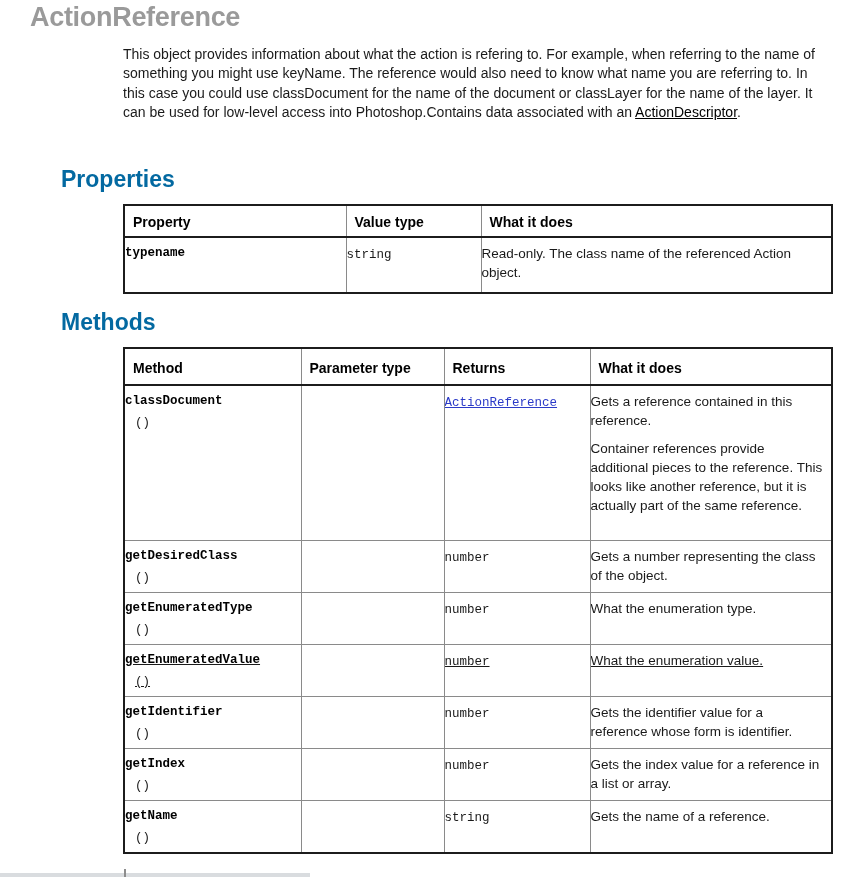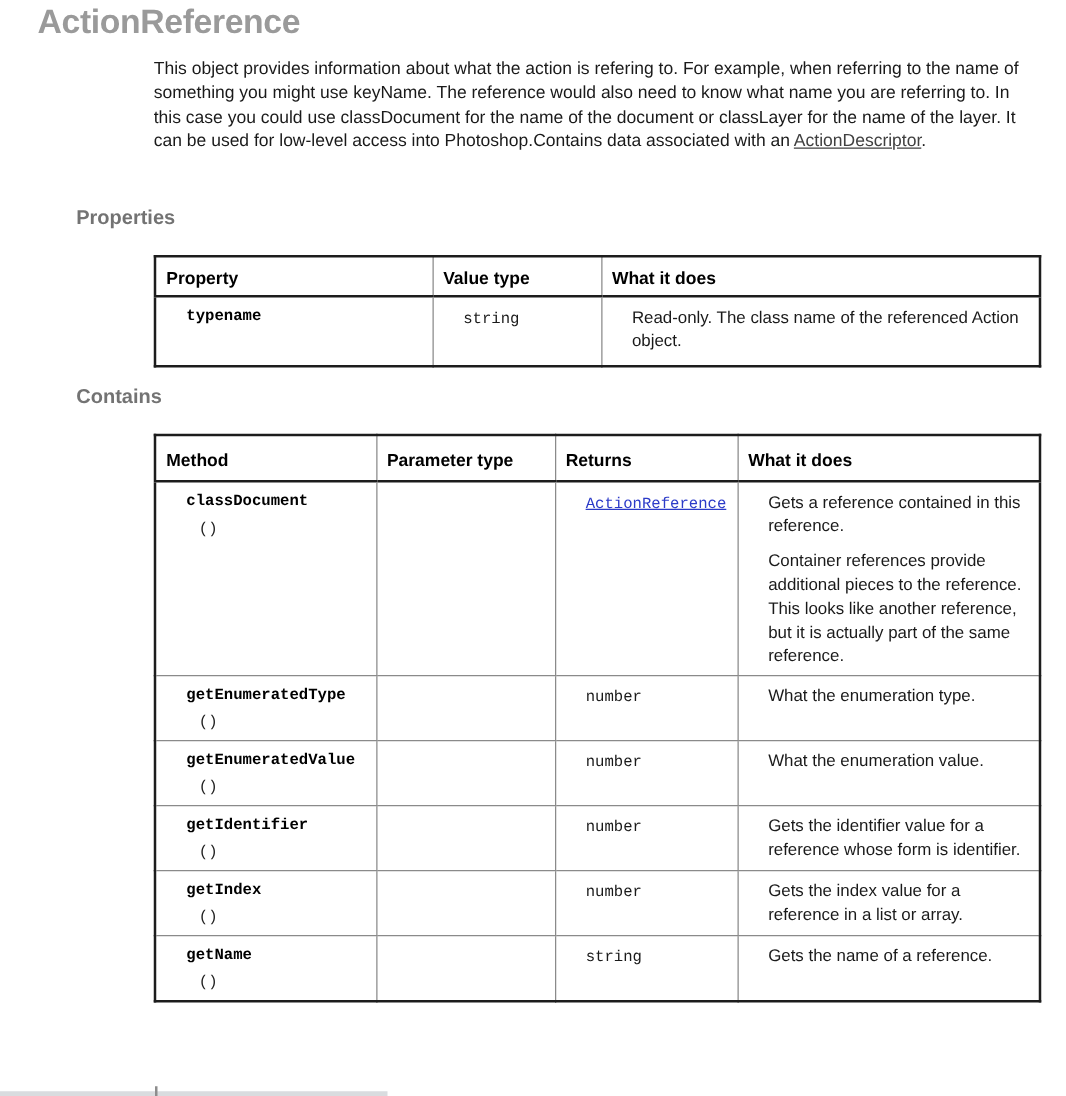--- a/index.html
+++ b/index.html
@@ -29,31 +29,31 @@
     position: absolute;
     top: 45px;
     left: 123px;
     width: 707px;
     margin: 0;
     font-size: 14px;
     line-height: 19.4px;
     color: #1a1a1a;
   }
   a.doclink {
-    color: #404040;
+    color: #000000;
     text-decoration: underline;
     cursor: pointer;
   }
   .section-heading {
     position: absolute;
     left: 61px;
     margin: 0;
-    font-size: 16px;
-    font-weight: bold;
-    color: #737373;
+    font-size: 23px;
+    font-weight: bold;
+    color: #0369a1;
   }
   #properties-heading { top: 166px; }
   #methods-heading    { top: 309px; }
 
   table.ref-table {
     position: absolute;
     left: 123px;
     width: 708px;
     border-collapse: collapse;
     table-layout: fixed;
@@ -72,21 +72,21 @@
   }
   table.ref-table th {
     font-size: 14px;
     font-weight: bold;
     color: #000000;
     padding: 6px 8px 4px 8px;
     border-bottom: 2px solid #1c1c1c;
     vertical-align: middle;
   }
   table.ref-table td {
-    padding: 6px 8px 4px 24px;
+    padding: 6px 8px 4px 0;
     font-size: 13.5px;
     line-height: 19px;
   }
   td .desc-par { margin: 0 0 9px 0; }
   td .desc-par:last-child { margin-bottom: 0; }
 
   .mono {
     font-family: "Liberation Mono", "DejaVu Sans Mono", monospace;
     font-size: 12.5px;
   }
@@ -155,21 +155,21 @@
           <span class="mono member-name">typename</span>
         </td>
         <td><span class="mono">string</span></td>
         <td>
           <p class="desc-par">Read-only. The class name of the referenced Action object.</p>
         </td>
       </tr>
     </tbody>
 </table>
 
-<h2 class="section-heading" id="methods-heading">Contains</h2>
+<h2 class="section-heading" id="methods-heading">Methods</h2>
 
 <table class="ref-table" id="methods-table">
   <colgroup>
     <col style="width:177px">
       <col style="width:143px">
       <col style="width:146px">
       <col style="width:242px">
   </colgroup>
   <thead>
     <tr style="height:37px">
@@ -185,32 +185,43 @@
           <span class="mono member-name">classDocument</span>
           <span class="mono member-sig">()</span>
         </td>
         <td></td>
         <td><a class="mono-link" href="#">ActionReference</a></td>
         <td>
           <p class="desc-par">Gets a reference contained in this reference.</p>
           <p class="desc-par">Container references provide additional pieces to the reference. This looks like another reference, but it is actually part of the same reference.</p>
         </td>
       </tr>
+      <tr style="height: 50px;">
+        <td>
+          <span class="mono member-name">getDesiredClass</span>
+          <span class="mono member-sig">()</span>
+        </td>
+        <td></td>
+        <td><span class="mono">number</span></td>
+        <td>
+          <p class="desc-par">Gets a number representing the class of the object.</p>
+        </td>
+      </tr>
       <tr style="height: 49px;">
         <td>
           <span class="mono member-name">getEnumeratedType</span>
           <span class="mono member-sig">()</span>
         </td>
         <td></td>
         <td><span class="mono">number</span></td>
         <td>
           <p class="desc-par">What the enumeration type.</p>
         </td>
       </tr>
-      <tr style="height: 50px;">
+      <tr style="height: 50px; text-decoration: underline;">
         <td>
           <span class="mono member-name">getEnumeratedValue</span>
           <span class="mono member-sig">()</span>
         </td>
         <td></td>
         <td><span class="mono">number</span></td>
         <td>
           <p class="desc-par">What the enumeration value.</p>
         </td>
       </tr>

